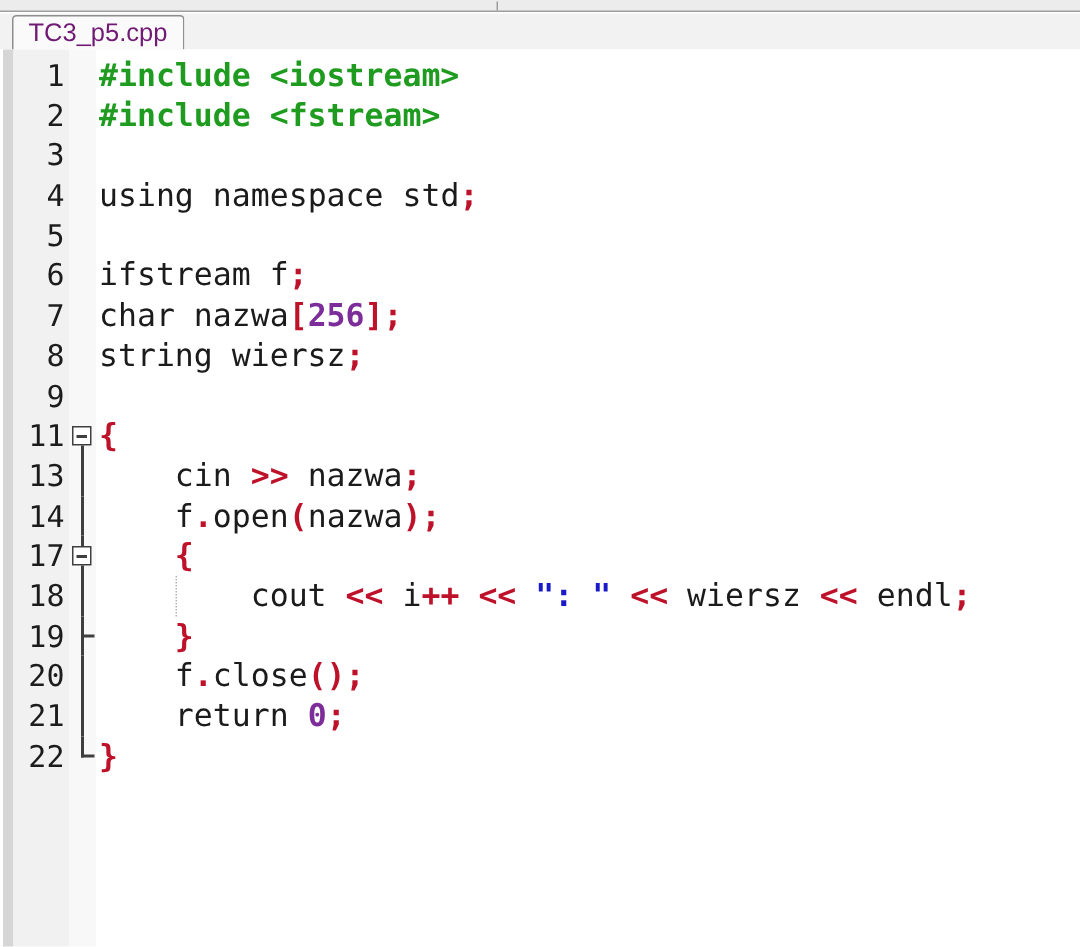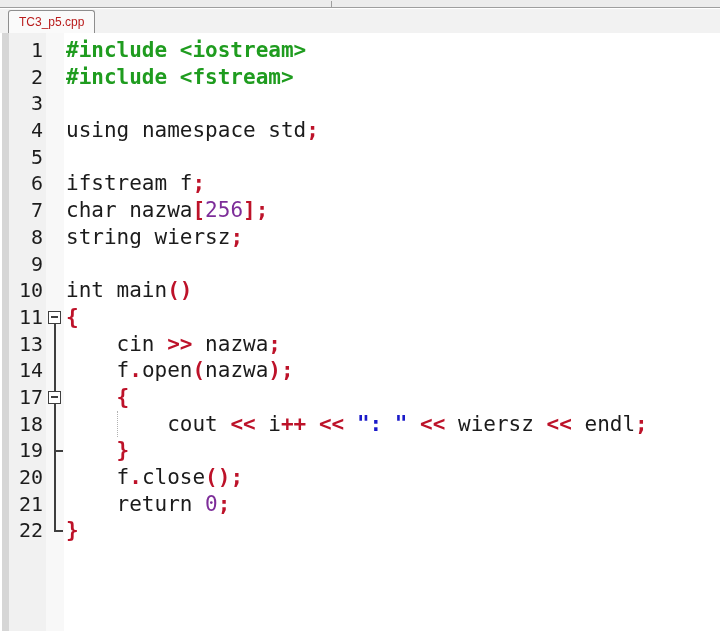--- a/index.html
+++ b/index.html
@@ -29,21 +29,21 @@
     background:var(--c-topbar);border-bottom:1px solid var(--c-topbar-border);}
   .topbar-divider{position:absolute;left:331px;top:1px;width:1px;height:6px;background:var(--c-topbar-border);}
   .tabstrip{position:absolute;left:0;top:9px;width:720px;height:24px;background:var(--c-tabstrip);}
   .tabstrip-line{position:absolute;left:0;top:32px;width:720px;height:1px;background:var(--c-tabstrip-line);}
   .tab{position:absolute;left:8px;top:10px;height:23px;z-index:3;
     background:var(--c-tab-bg);
     border:1px solid var(--c-tab-border);border-bottom:none;
     border-radius:3px 3px 0 0;
     display:flex;align-items:center;padding:0 10px;
     font-family:"Liberation Sans","DejaVu Sans",sans-serif;
-    font-size:12px;color:#b91c1c;}
+    font-size:17px;color:#701a75;}
   
   .editor{position:absolute;left:0;top:33px;width:720px;height:598px;background:#fff;}
   .strip{position:absolute;left:2px;top:0;width:7px;height:100%;background:var(--c-strip);}
   .gutterbg{position:absolute;left:9px;top:0;width:37px;height:100%;background:var(--c-gutter);}
   .foldbg{position:absolute;left:46px;top:0;width:18px;height:100%;background:var(--c-foldmargin);}
   .rows{position:absolute;left:0;top:4px;right:0;}
   .row{display:flex;height:26.7px;align-items:stretch;}
   .num{width:46px;text-align:right;padding-right:3px;
     font-size:20px;line-height:26.7px;color:var(--c-linenum);}
   .fold{position:relative;width:18px;}
@@ -60,21 +60,21 @@
   .foldbox::after{content:'';position:absolute;left:2px;right:2px;top:calc(50% - 1px);height:2px;background:var(--c-fold);}
   .code{position:relative;flex:1;white-space:pre;padding-left:2px;
     font-size:21px;line-height:26.7px;color:var(--c-identifier);}
   .code.guide::before{content:'';position:absolute;left:calc(2px + 4ch);top:0;bottom:0;
     width:0;border-left:1px dotted #b2b2b2;}
   .seg-preprocessor{color:var(--c-preprocessor);font-weight:bold;}
   .seg-keyword{color:var(--c-keyword);font-weight:normal;}
   .seg-identifier{color:var(--c-identifier);}
   .seg-operator{color:var(--c-operator);font-weight:bold;}
   .seg-string{color:var(--c-string);font-weight:bold;}
-  .seg-number{color:var(--c-number);font-weight:normal;}
+  .seg-number{color:var(--c-number);font-weight:bold;}
 </style>
 </head>
 <body>
 
 <div class="topbar">
   <div class="topbar-divider"></div>
 </div>
 
 <div class="tabstrip">
   <div class="tabstrip-line"></div>
@@ -127,25 +127,20 @@
         <div class="num">8</div>
         <div class="fold"></div>
         <div class="code"><span class="seg-identifier">string wiersz</span><span class="seg-operator">;</span></div>
       </div>
       <div class="row">
         <div class="num">9</div>
         <div class="fold"></div>
         <div class="code"></div>
       </div>
       <div class="row">
-        <div class="num">10</div>
-        <div class="fold"></div>
-        <div class="code"><span class="seg-keyword">int</span><span class="seg-identifier"> main</span><span class="seg-operator">()</span></div>
-      </div>
-      <div class="row">
         <div class="num">11</div>
         <div class="fold box-first">
           <div class="foldbox"></div>
         </div>
         <div class="code"><span class="seg-operator">{</span></div>
       </div>
       <div class="row">
         <div class="num">13</div>
         <div class="fold pass"></div>
         <div class="code"><span class="seg-identifier">    cin </span><span class="seg-operator">&gt;&gt;</span><span class="seg-identifier"> nazwa</span><span class="seg-operator">;</span></div>

